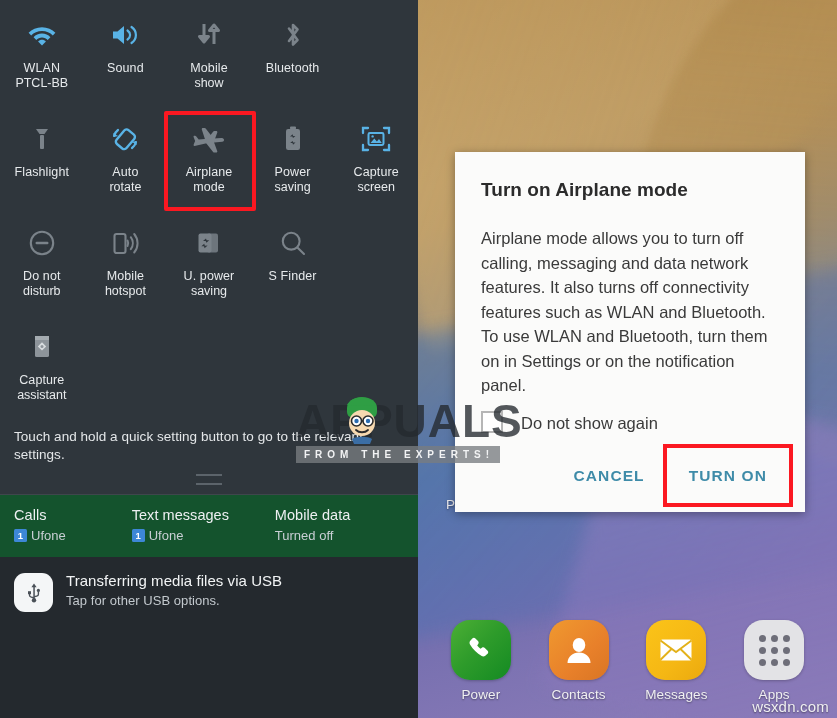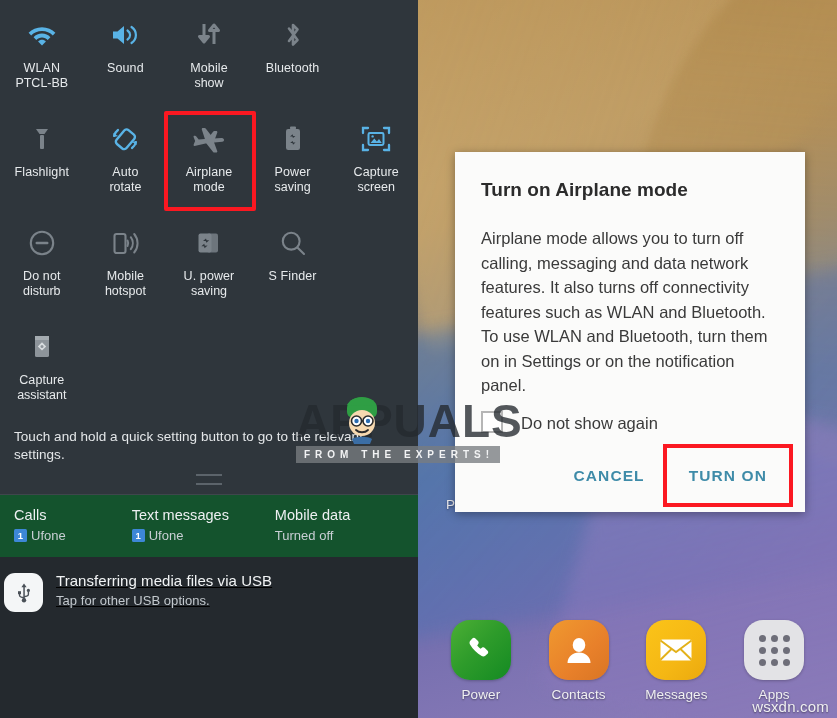--- a/index.html
+++ b/index.html
@@ -58,21 +58,21 @@
   .sim-col{width:146px;}
   .sim-col.first{width:120px;}
   .sim-title{font-size:14.5px;color:#eef0f2;line-height:19px;letter-spacing:.05px;}
   .sim-sub{font-size:13px;color:#c9cfd4;line-height:19px;display:flex;align-items:center;gap:4px;margin-top:1px;}
   .sim-badge{
     display:inline-block;background:#3d87d6;color:#fff;font-size:9.5px;
     width:13px;height:13px;line-height:13px;text-align:center;border-radius:1.5px;font-weight:600;
   }
 
   .notif-area{background:#24292e;padding:12px 0 0 0;height:100%;}
-  .notif{display:flex;align-items:flex-start;padding:2px 14px 0 4px;text-decoration:underline;}
+  .notif{display:flex;align-items:flex-start;padding:2px 14px 0 14px;}
   .notif-icon{
     width:39px;height:39px;border-radius:11px;background:#f4f6f7;
     display:flex;align-items:center;justify-content:center;flex:0 0 auto;margin-top:2px;
   }
   .notif-text{margin-left:13px;}
   .notif-title{font-size:15px;color:#f2f4f5;line-height:20px;letter-spacing:.05px;}
   .notif-sub{font-size:13px;color:#c3c9ce;line-height:19px;letter-spacing:.05px;}
 
   
   .right-panel{

